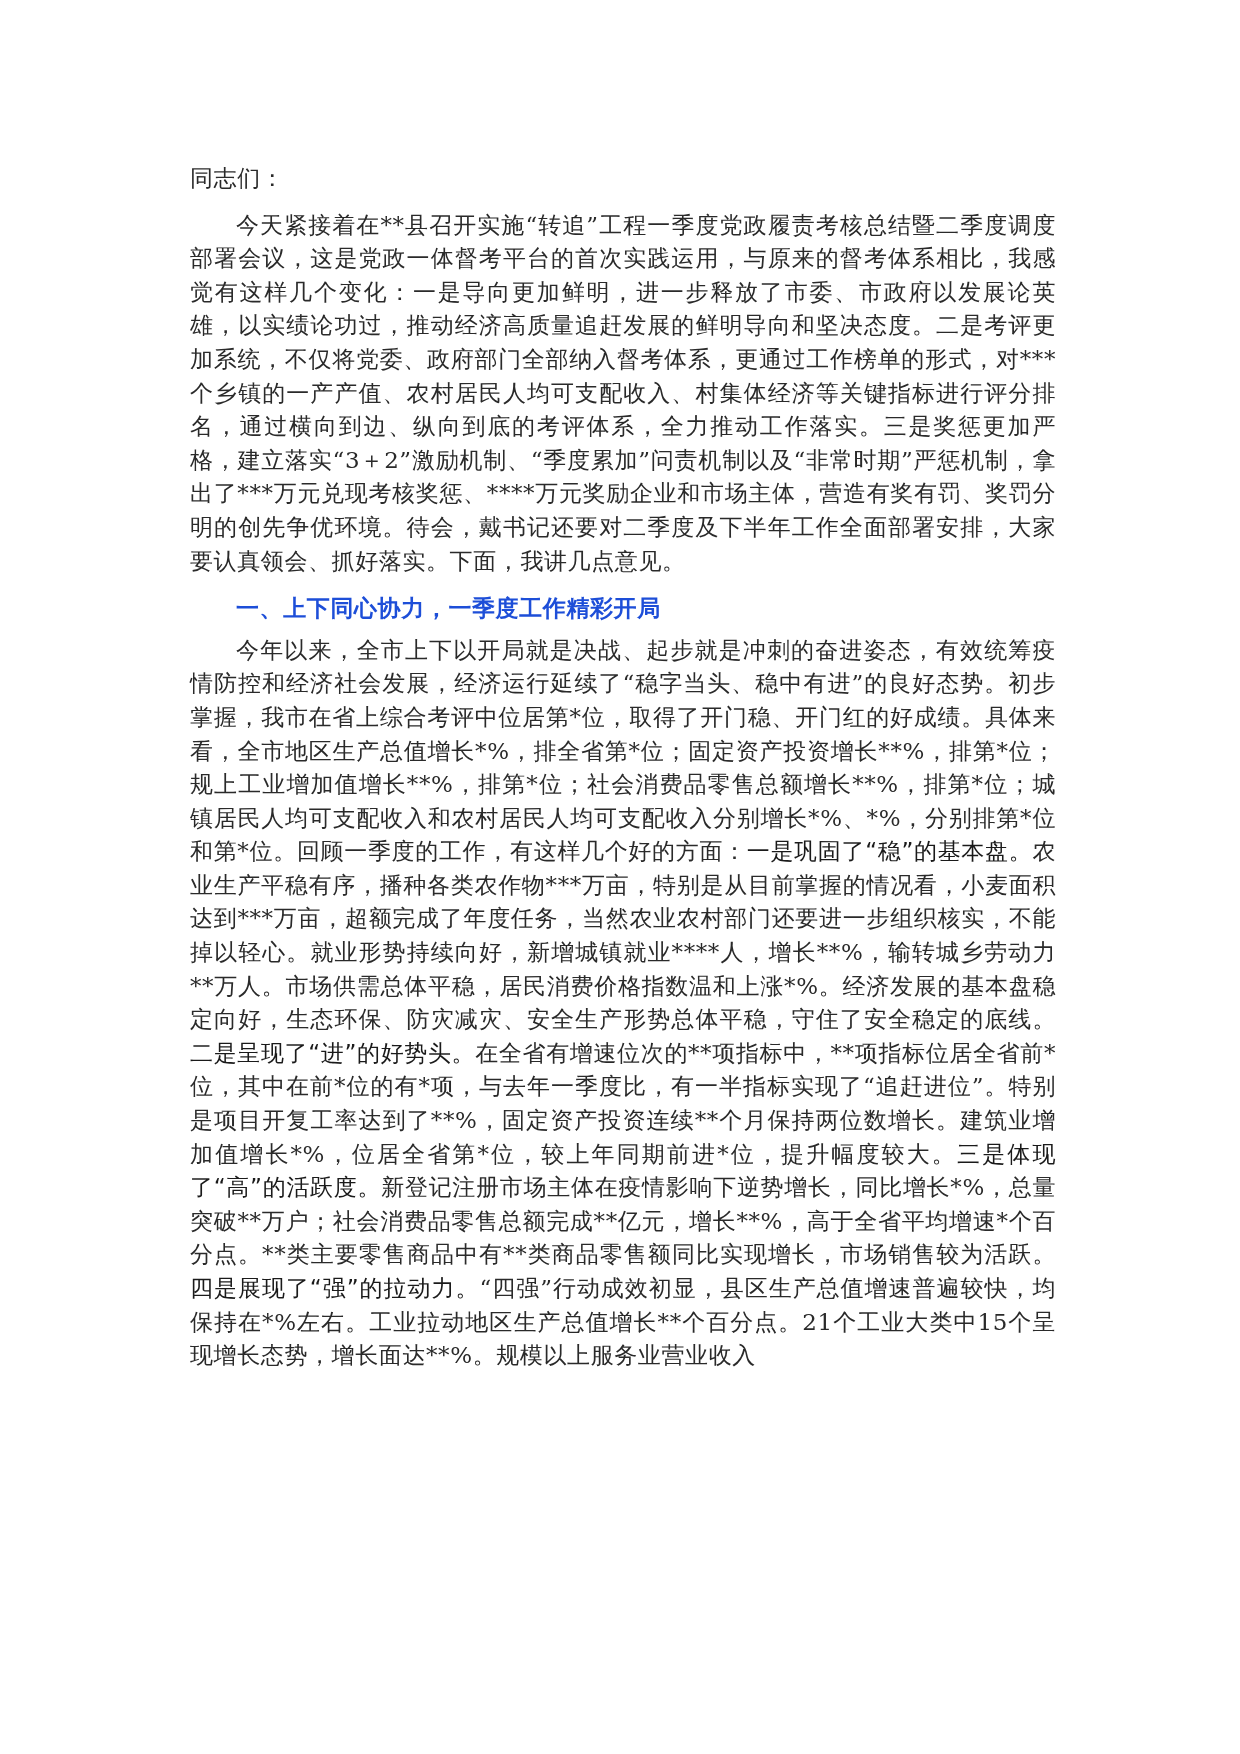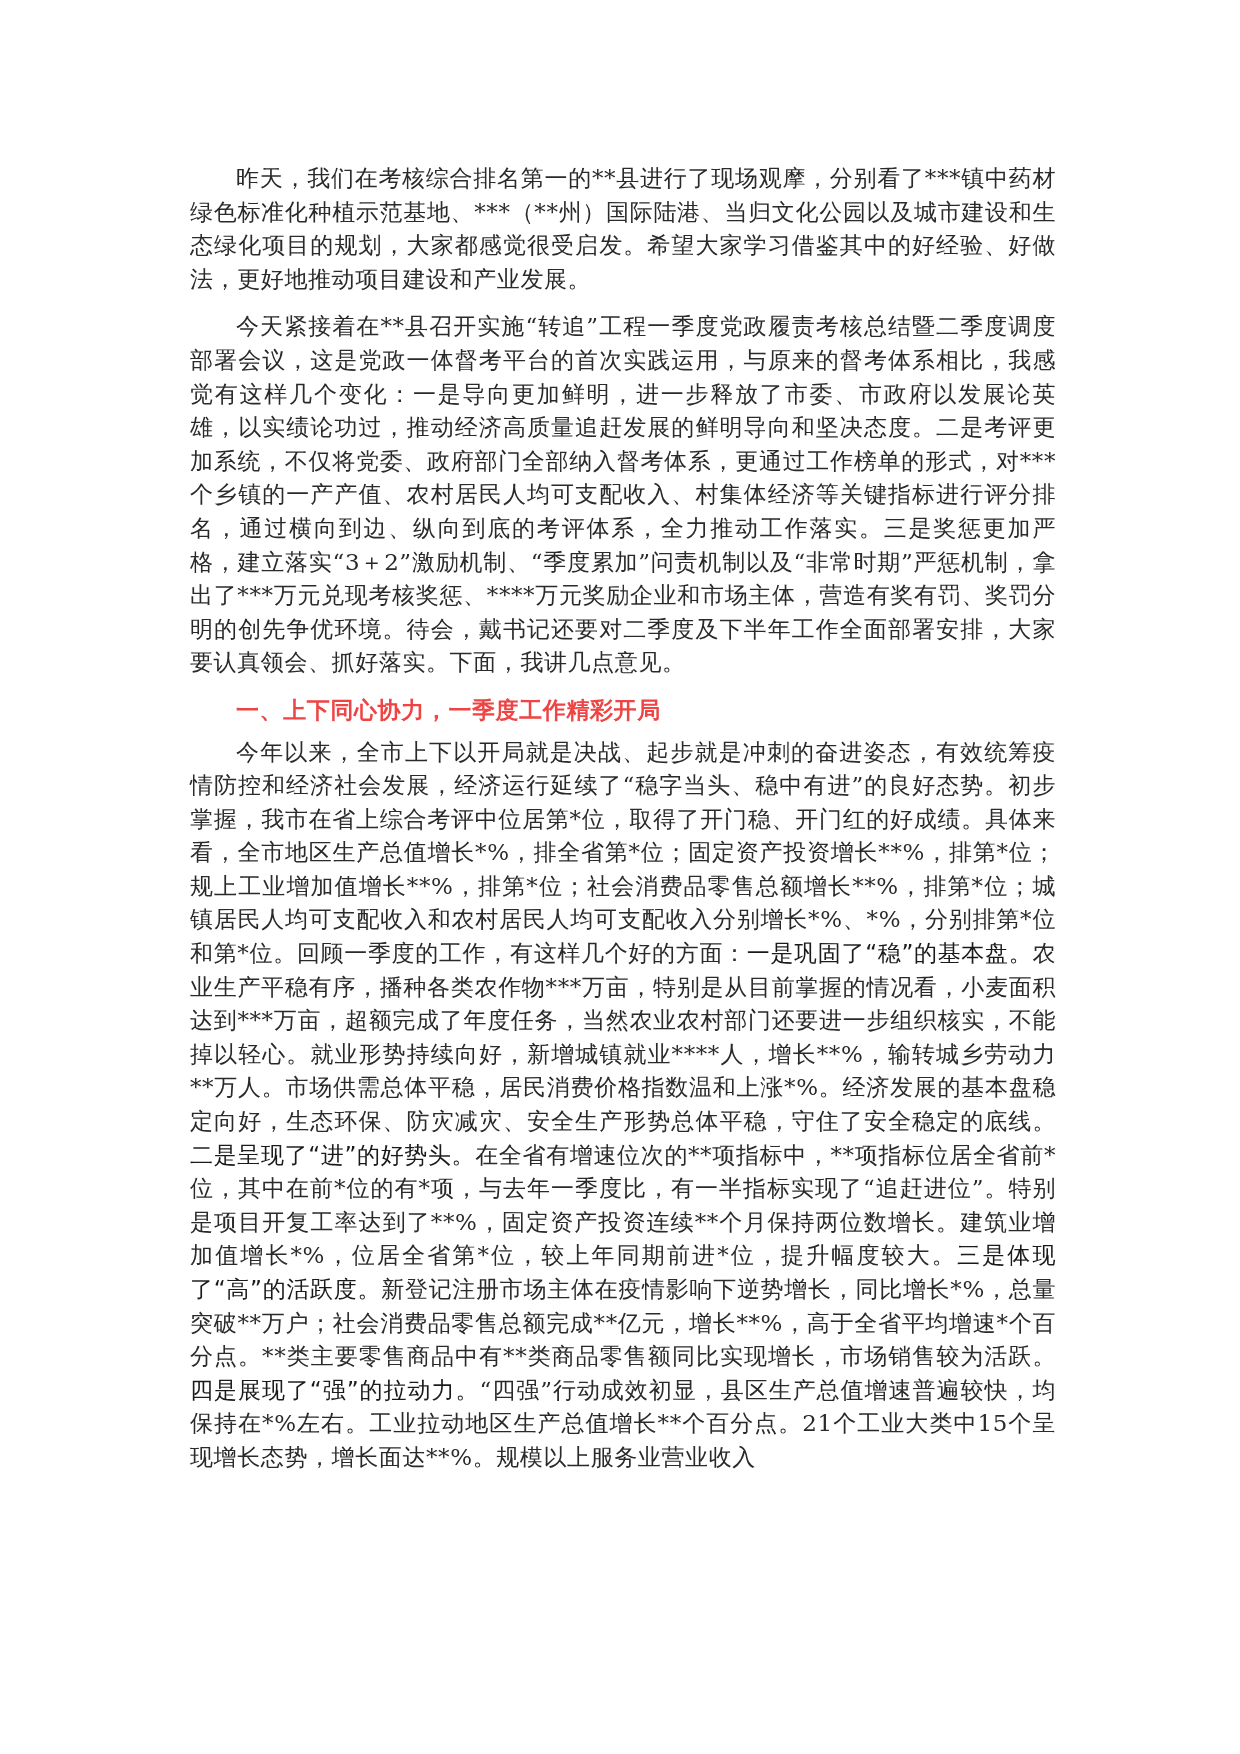--- a/index.html
+++ b/index.html
@@ -10,29 +10,29 @@
     top: 162px;
     width: 866px;
     color: #2a2a2a;
     font-family: "DejaVu Serif", "Liberation Serif", serif;
     font-size: 23px;
     line-height: 33.6px;
     letter-spacing: 0.6px;
   }
   .salutation { margin: 0 0 13px 0; }
   .para { margin: 0 0 14px 0; text-indent: 2em; text-align: justify; text-align-last: left; }
-  .heading { margin: 0 0 8px 0; text-indent: 2em; font-family: "DejaVu Sans", "Liberation Sans", sans-serif; font-weight: bold; color: #ef4444; }
+  .heading { margin: 0 0 8px 0; text-indent: 2em; font-family: "DejaVu Sans", "Liberation Sans", sans-serif; font-weight: bold; color: #1d4ed8; }
   .strong { font-family: "DejaVu Sans", "Liberation Sans", sans-serif; font-weight: normal; color: #1a1a1a; }
 </style>
 </head>
 <body>
 
 <div class="page">
+  <p class="salutation">同志们：</p>
 
-  <p class="para">昨天，我们在考核综合排名第一的**县进行了现场观摩，分别看了***镇中药材绿色标准化种植示范基地、***（**州）国际陆港、当归文化公园以及城市建设和生态绿化项目的规划，大家都感觉很受启发。希望大家学习借鉴其中的好经验、好做法，更好地推动项目建设和产业发展。</p>
 
   <p class="para">今天紧接着在**县召开实施“转追”工程一季度党政履责考核总结暨二季度调度部署会议，这是党政一体督考平台的首次实践运用，与原来的督考体系相比，我感觉有这样几个变化：一是导向更加鲜明，进一步释放了市委、市政府以发展论英雄，以实绩论功过，推动经济高质量追赶发展的鲜明导向和坚决态度。二是考评更加系统，不仅将党委、政府部门全部纳入督考体系，更通过工作榜单的形式，对***个乡镇的一产产值、农村居民人均可支配收入、村集体经济等关键指标进行评分排名，通过横向到边、纵向到底的考评体系，全力推动工作落实。三是奖惩更加严格，建立落实“3＋2”激励机制、“季度累加”问责机制以及“非常时期”严惩机制，拿出了***万元兑现考核奖惩、****万元奖励企业和市场主体，营造有奖有罚、奖罚分明的创先争优环境。待会，戴书记还要对二季度及下半年工作全面部署安排，大家要认真领会、抓好落实。下面，我讲几点意见。</p>
 
   <p class="heading">一、上下同心协力，一季度工作精彩开局</p>
 
   <p class="para">
     <span>今年以来，全市上下以开局就是决战、起步就是冲刺的奋进姿态，有效统筹疫情防控和经济社会发展，经济运行延续了“稳字当头、稳中有进”的良好态势。初步掌握，我市在省上综合考评中位居第*位，取得了开门稳、开门红的好成绩。具体来看，全市地区生产总值增长*%，排全省第*位；固定资产投资增长**%，排第*位；规上工业增加值增长**%，排第*位；社会消费品零售总额增长**%，排第*位；城镇居民人均可支配收入和农村居民人均可支配收入分别增长*%、*%，分别排第*位和第*位。回顾一季度的工作，有这样几个好的方面：</span><span class="strong">一是巩固了“稳”的基本盘。</span><span>农业生产平稳有序，播种各类农作物***万亩，特别是从目前掌握的情况看，小麦面积达到***万亩，超额完成了年度任务，当然农业农村部门还要进一步组织核实，不能掉以轻心。就业形势持续向好，新增城镇就业****人，增长**%，输转城乡劳动力**万人。市场供需总体平稳，居民消费价格指数温和上涨*%。经济发展的基本盘稳定向好，生态环保、防灾减灾、安全生产形势总体平稳，守住了安全稳定的底线。</span><span class="strong">二是呈现了“进”的好势头。</span><span>在全省有增速位次的**项指标中，**项指标位居全省前*位，其中在前*位的有*项，与去年一季度比，有一半指标实现了“追赶进位”。特别是项目开复工率达到了**%，固定资产投资连续**个月保持两位数增长。建筑业增加值增长*%，位居全省第*位，较上年同期前进*位，提升幅度较大。</span><span class="strong">三是体现了“高”的活跃度。</span><span>新登记注册市场主体在疫情影响下逆势增长，同比增长*%，总量突破**万户；社会消费品零售总额完成**亿元，增长**%，高于全省平均增速*个百分点。**类主要零售商品中有**类商品零售额同比实现增长，市场销售较为活跃。</span><span class="strong">四是展现了“强”的拉动力。</span><span>“四强”行动成效初显，县区生产总值增速普遍较快，均保持在*%左右。工业拉动地区生产总值增长**个百分点。21个工业大类中15个呈现增长态势，增长面达**%。规模以上服务业营业收入</span>
   </p>
 </div>
 

